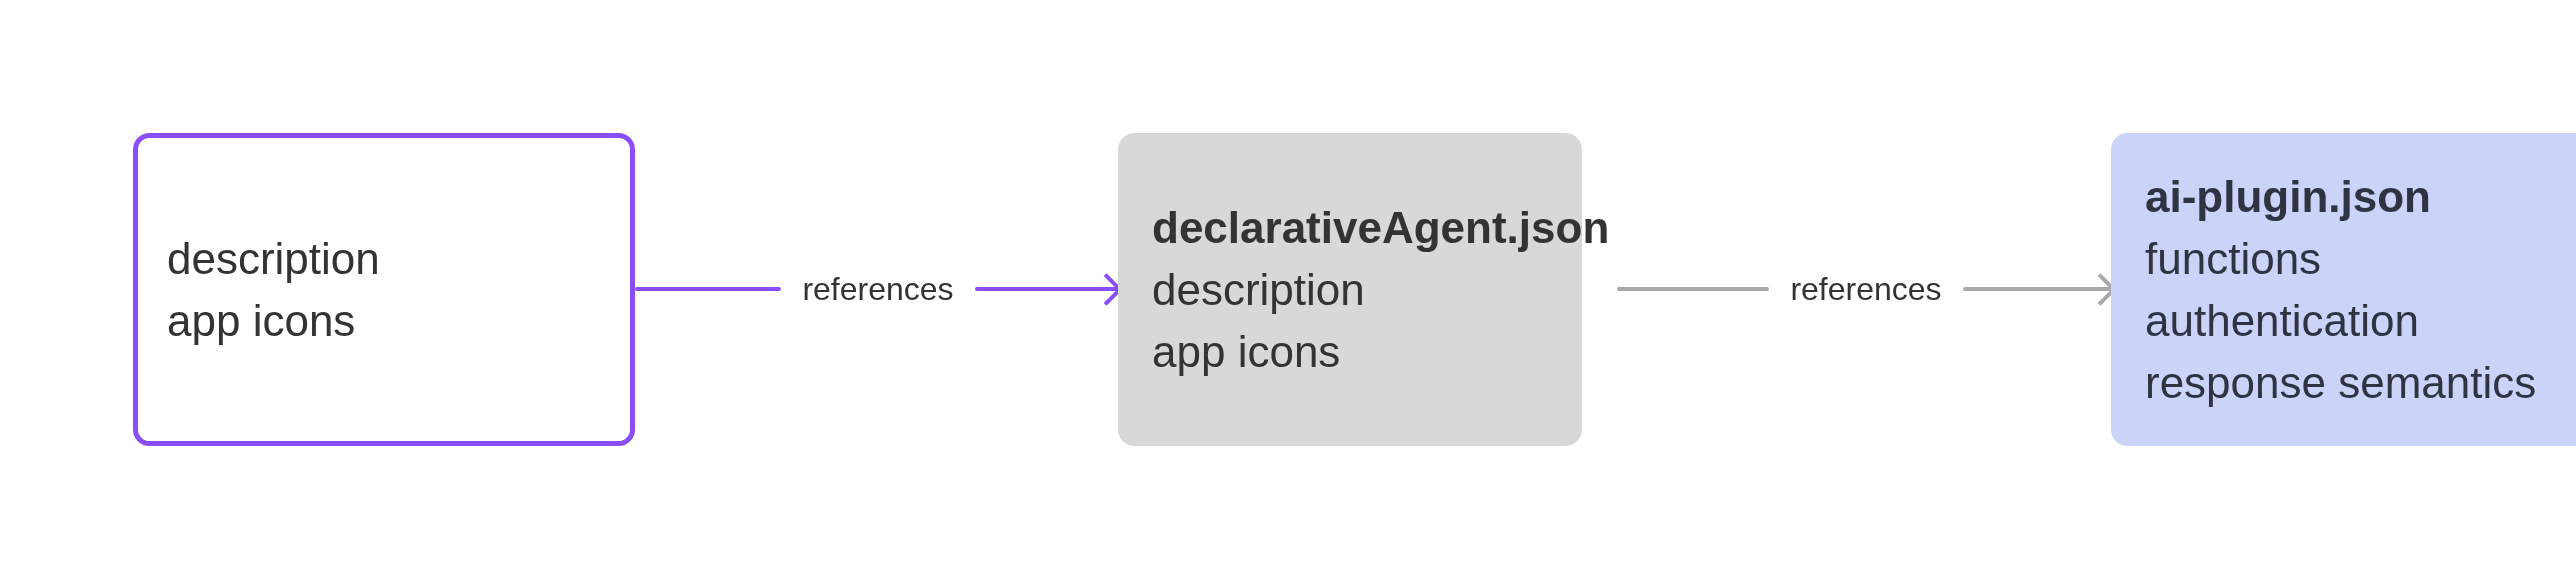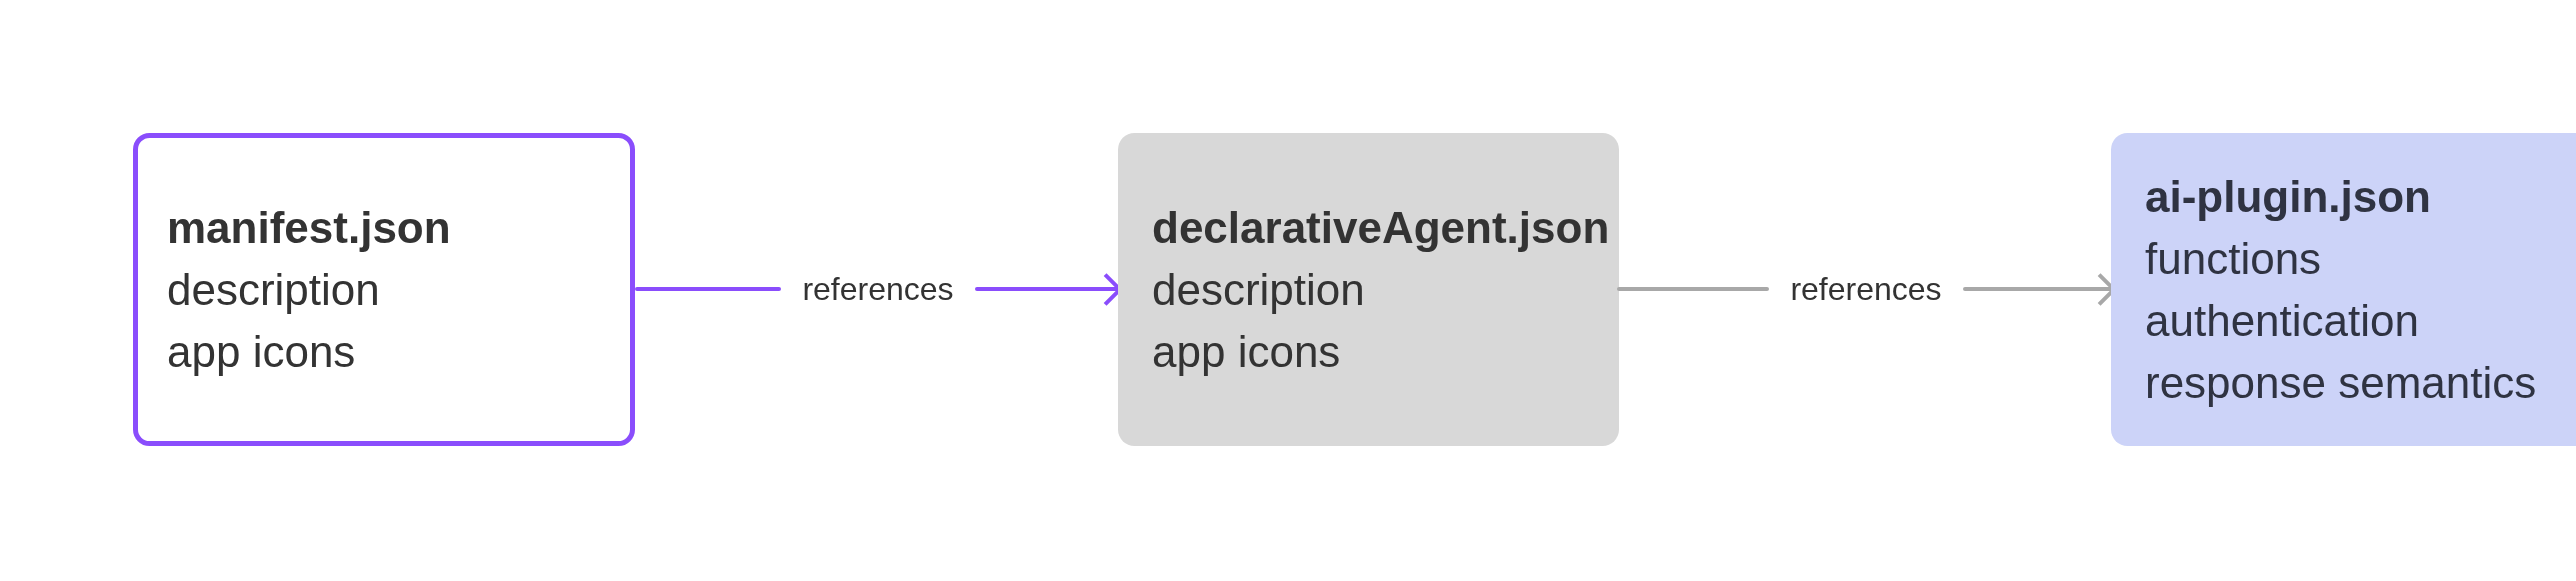--- a/index.html
+++ b/index.html
@@ -74,33 +74,32 @@
     transform: rotate(45deg);
     margin-left: -26px;
   }
 </style>
 </head>
 <body>
 
 <div class="canvas">
 
   <section class="node outlined" style="left: 133px; width: 502px; --fill: #ffffff; --border: #8a4dfc; --text: #333333;">
-    <div class="node-title">manifest.json</div>
     <div class="node-line">description</div>
     <div class="node-line">app icons</div>
   </section>
 
   <div class="connector" style="left: 635px; width: 483px; --c: #8a4dfc;">
     <div class="line"></div>
     <span class="label">references</span>
     <div class="line"></div>
     <span class="chevron"></span>
   </div>
 
-  <section class="node" style="left: 1118px; width: 501px; --fill: #d8d8d8; --text: #333333;">
+  <section class="node" style="left: 1118px; width: 464px; --fill: #d8d8d8; --text: #333333;">
     <div class="node-title">declarativeAgent.json</div>
     <div class="node-line">description</div>
     <div class="node-line">app icons</div>
   </section>
 
   <div class="connector" style="left: 1617px; width: 495px; --c: #a8a8a8;">
     <div class="line"></div>
     <span class="label">references</span>
     <div class="line"></div>
     <span class="chevron"></span>

